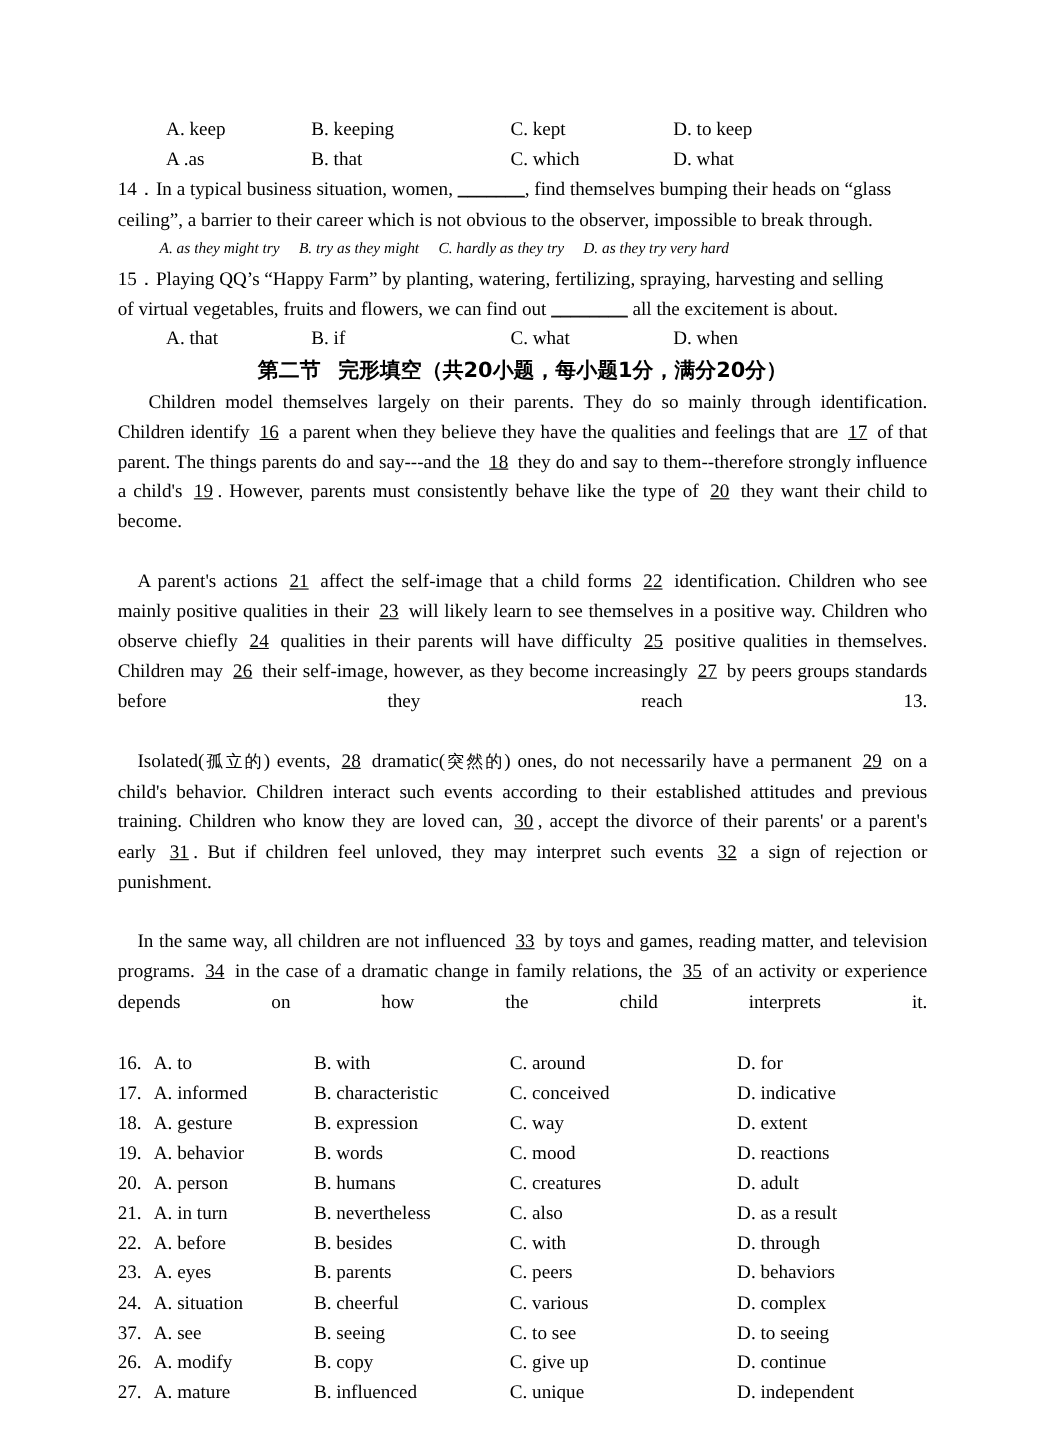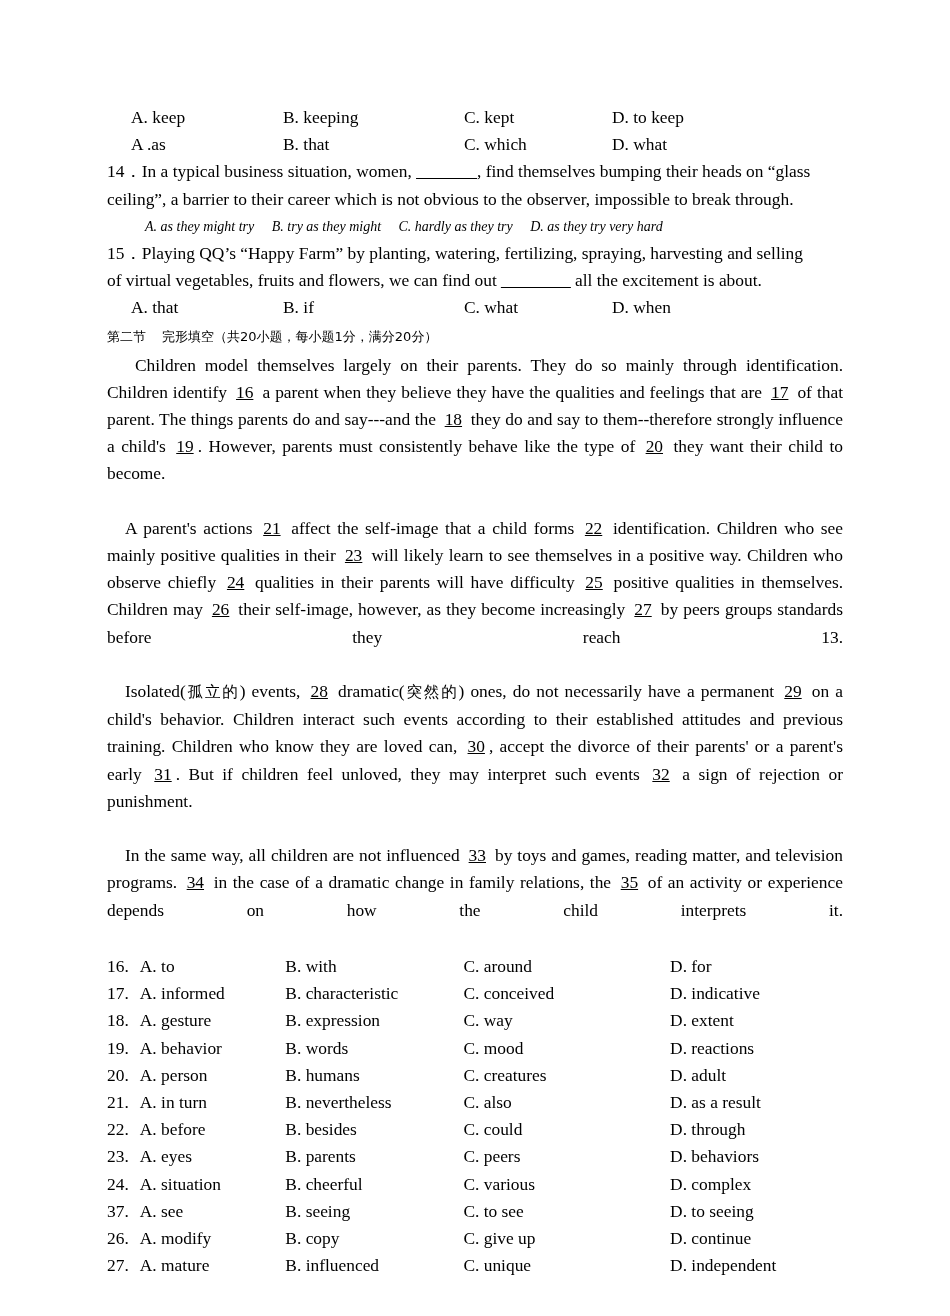--- a/index.html
+++ b/index.html
@@ -50,21 +50,21 @@
     font-size: 17.4px;
     line-height: 27.2px;
     position: relative;
     height: 27.2px;
     white-space: nowrap;
   }
   .optrow .opt {
     position: absolute;
     top: 0;
   }
-  .opt-a { left: 24px; }
+  .opt-a { left: 44px; }
   .opt-b { left: 176px; }
   .opt-c { left: 357px; }
   .opt-d { left: 505px; }
 
   
   .optrow-inline {
     font-size: 14px;
     line-height: 27.2px;
     white-space: nowrap;
     padding-left: 38px;
@@ -80,24 +80,25 @@
     white-space: nowrap;
   }
   
   .rule {
     text-decoration: underline;
     letter-spacing: 0;
     white-space: pre;
   }
   .heading {
     font-family: "DejaVu Sans", sans-serif;
-    font-weight: normal;
-    font-size: 13px;
+    font-weight: bold;
+    font-size: 19px;
     line-height: 30px;
     white-space: nowrap;
+    text-align: center;
   }
   .heading .hgap { display: inline-block; width: 16px; }
 
   
   .choices {
     margin-top: 2px;
     border-collapse: collapse;
     font-size: 17.4px;
     line-height: 27.2px;
   }
@@ -212,21 +213,21 @@
           <td class="ch-num">21.</td>
           <td class="ch-a">A. in turn</td>
           <td class="ch-b">B. nevertheless</td>
           <td class="ch-c">C. also</td>
           <td class="ch-d">D. as a result</td>
         </tr>
         <tr>
           <td class="ch-num">22.</td>
           <td class="ch-a">A. before</td>
           <td class="ch-b">B. besides</td>
-          <td class="ch-c">C. could</td>
+          <td class="ch-c">C. with</td>
           <td class="ch-d">D. through</td>
         </tr>
         <tr>
           <td class="ch-num">23.</td>
           <td class="ch-a">A. eyes</td>
           <td class="ch-b">B. parents</td>
           <td class="ch-c">C. peers</td>
           <td class="ch-d">D. behaviors</td>
         </tr>
         <tr>

